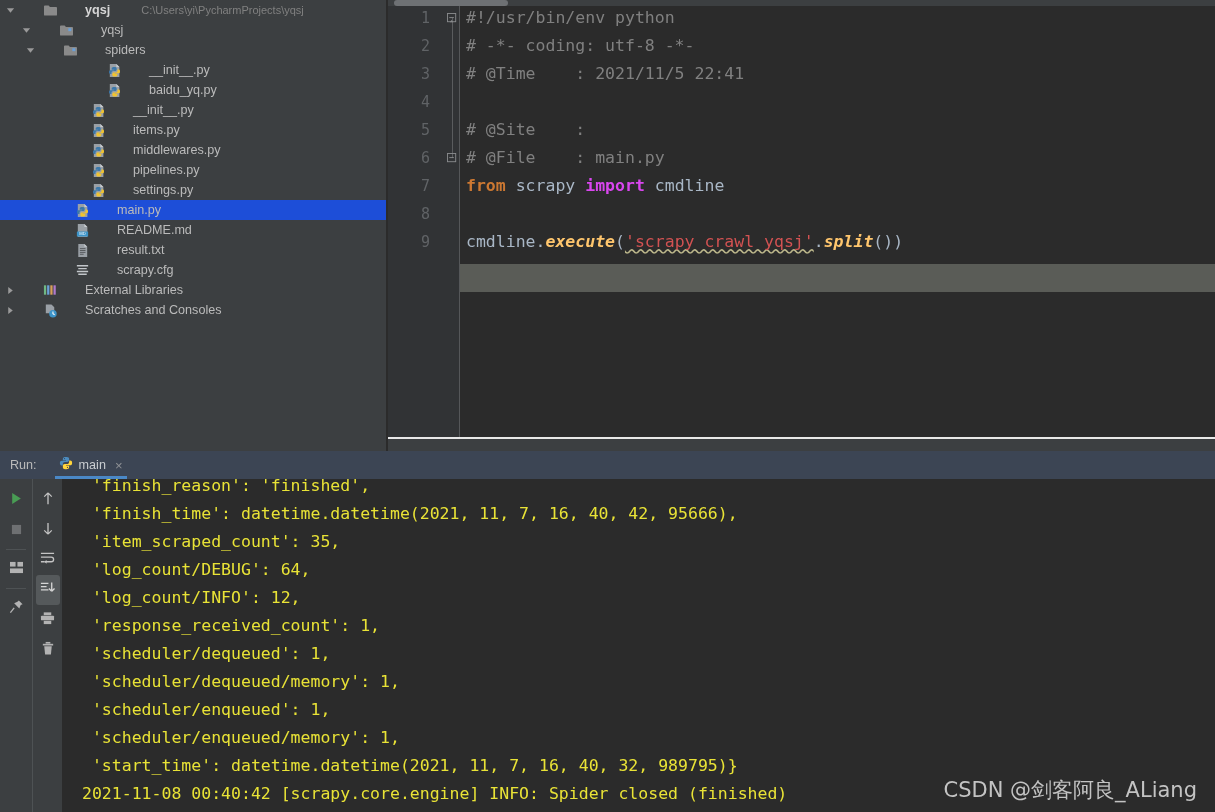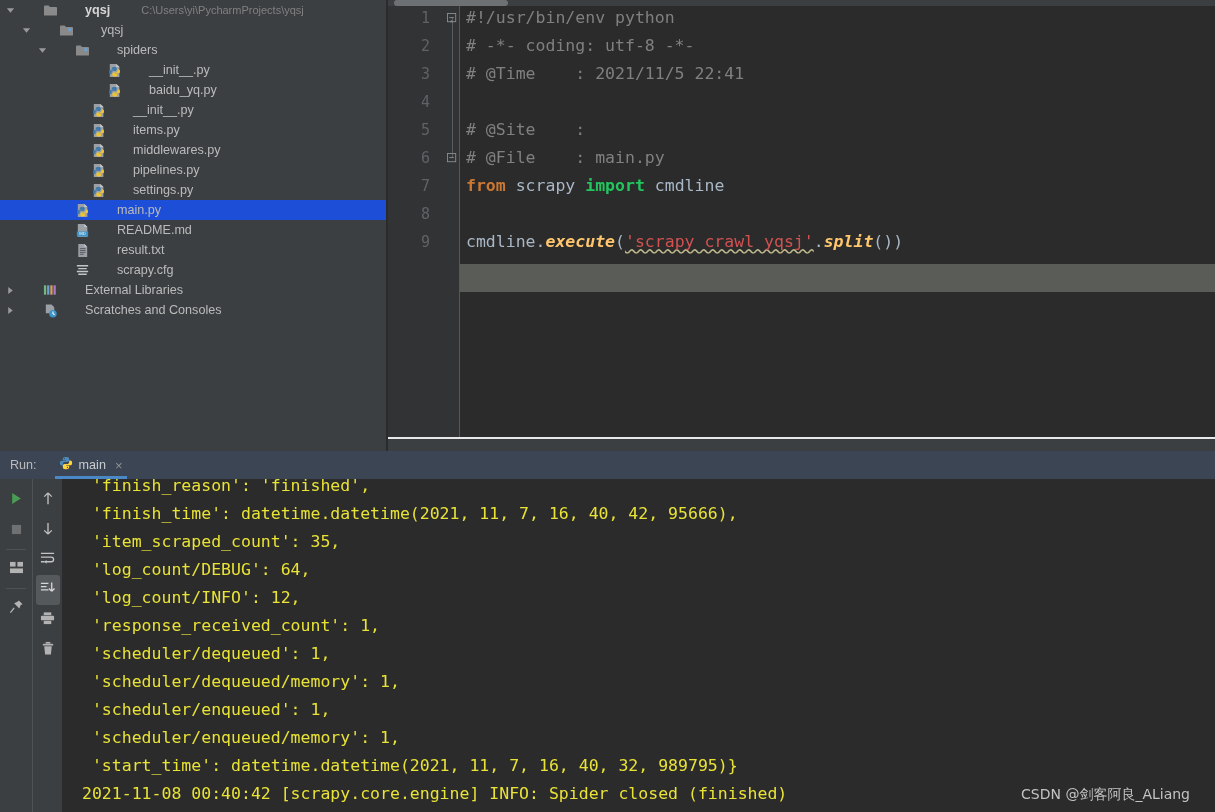--- a/index.html
+++ b/index.html
@@ -67,21 +67,21 @@
   #fold-rail { position: absolute; left: 63.5px; width: 1px;
                background: #5a5c5e; }
   #code-area { position: absolute; left: 72px; top: 6px; right: 0; bottom: 0; }
   .cl {
     position: absolute; left: 6px; height: 28px; line-height: 28px;
     font-family: "DejaVu Sans Mono", monospace; font-size: 16.5px;
     white-space: pre; color: #a9b7c6;
   }
   .cmt { color: #808080; }
   .kw  { color: #cc7832; font-weight: bold; }
-  .kw2 { color: #22c55e; font-weight: bold; }
+  .kw2 { color: #d946ef; font-weight: bold; }
   .fn  { color: #ffc66d; font-style: italic; font-weight: bold; }
   .str { color: #d25252; }
   .pl  { color: #a9b7c6; }
   .squig { text-decoration: underline wavy #bbb68a; text-decoration-skip-ink: none; }
   #caret-line {
     position: absolute; left: 0; top: 258px; width: 827px; height: 28px;
     background: #5a5c57;
   }
   #caret-line-gutter {
     position: absolute; left: 0; top: 258px; width: 72px; height: 28px;
@@ -144,22 +144,22 @@
   .con {
     position: absolute; left: 20px; height: 28px; line-height: 28px;
     font-family: "DejaVu Sans Mono", monospace; font-size: 16.5px;
     color: #e9e336; white-space: pre;
   }
   #con-clip-mask {
     position: absolute; left: 0; top: 0; width: 100%; height: 7px;
     background: #2b2b2b;
   }
   #watermark {
-    position: absolute; right: 25px; bottom: 8px;
-    color: #c3c3c3; font-size: 14px; font-family: "DejaVu Sans", sans-serif; text-align: right;
+    position: absolute; right: 18px; bottom: 8px;
+    color: #c3c3c3; font-size: 21px; font-family: "DejaVu Sans", sans-serif; text-align: right;
   }
 </style>
 </head>
 <body>
 
 <div id="app">
 
   <div id="project-tree">
       <div class="tree-row" style="padding-left: 4px;">
         <span class="twisty">
@@ -182,21 +182,21 @@
           </svg>
         </span>
         <span class="ic">
           <svg width="15" height="13" viewBox="0 0 16 14">
             <path d="M1 2.5a1 1 0 011-1h4l1.4 1.6H14a1 1 0 011 1v7.4a1 1 0 01-1 1H2a1 1 0 01-1-1z" fill="#8a8a8a"></path>
             <rect x="10" y="4.5" width="3.2" height="3.2" fill="#6aa0d8"></rect>
           </svg>
         </span>
         <span class="tree-label">yqsj</span>
       </div>
-      <div class="tree-row" style="padding-left: 36px;">
+      <div class="tree-row" style="padding-left: 24px;">
         <span class="twisty">
           <svg width="9" height="9" viewBox="0 0 10 10">
             <path d="M1 2.5h8L5 7.5z" fill="#9a9a9a"></path>
           </svg>
         </span>
         <span class="ic">
           <svg width="15" height="13" viewBox="0 0 16 14">
             <path d="M1 2.5a1 1 0 011-1h4l1.4 1.6H14a1 1 0 011 1v7.4a1 1 0 01-1 1H2a1 1 0 01-1-1z" fill="#8a8a8a"></path>
             <rect x="10" y="4.5" width="3.2" height="3.2" fill="#6aa0d8"></rect>
           </svg>

